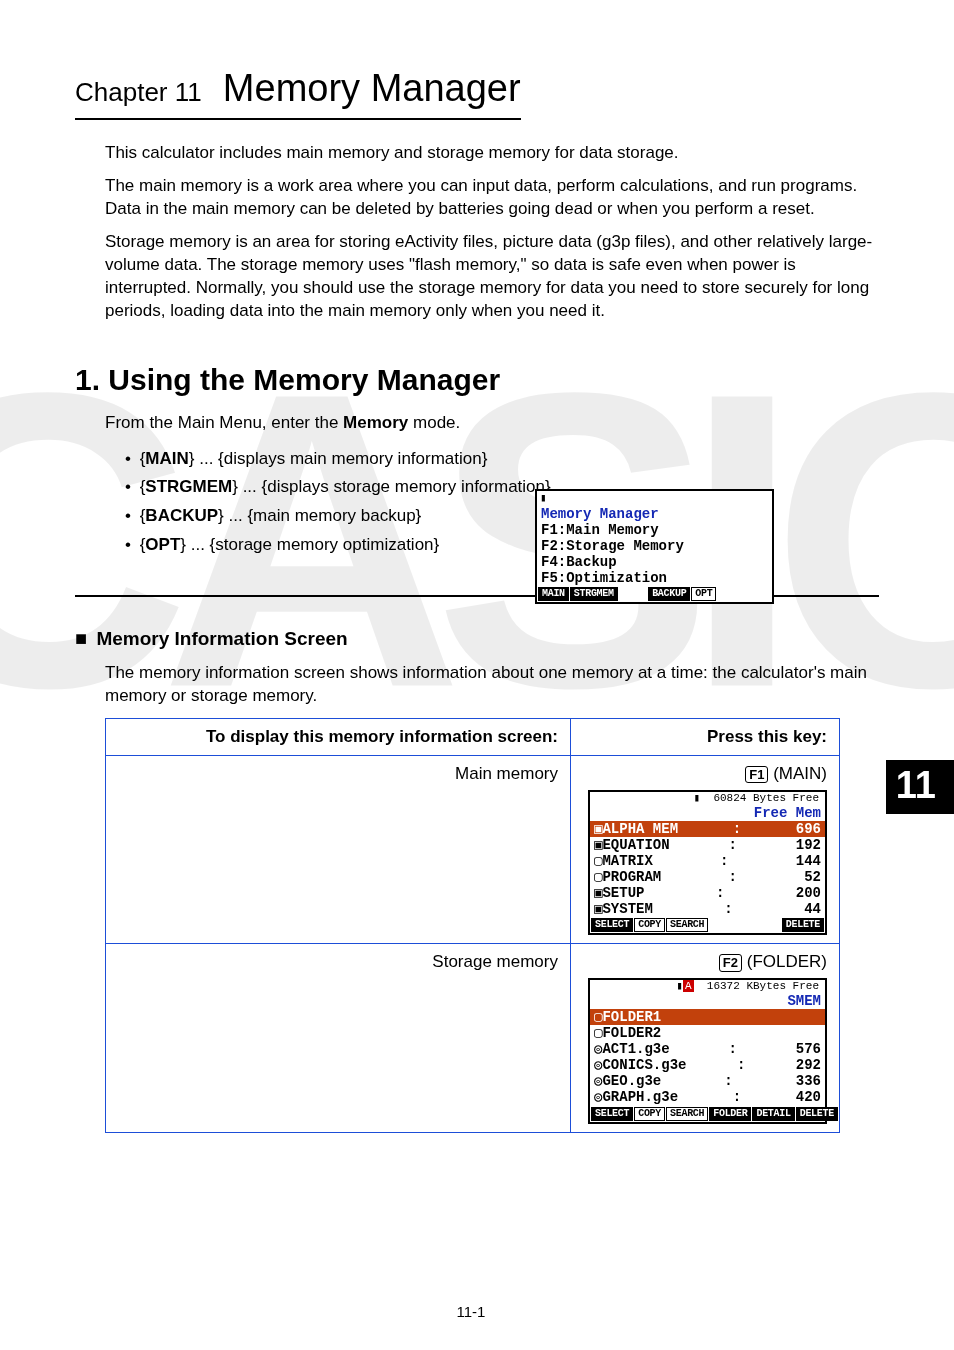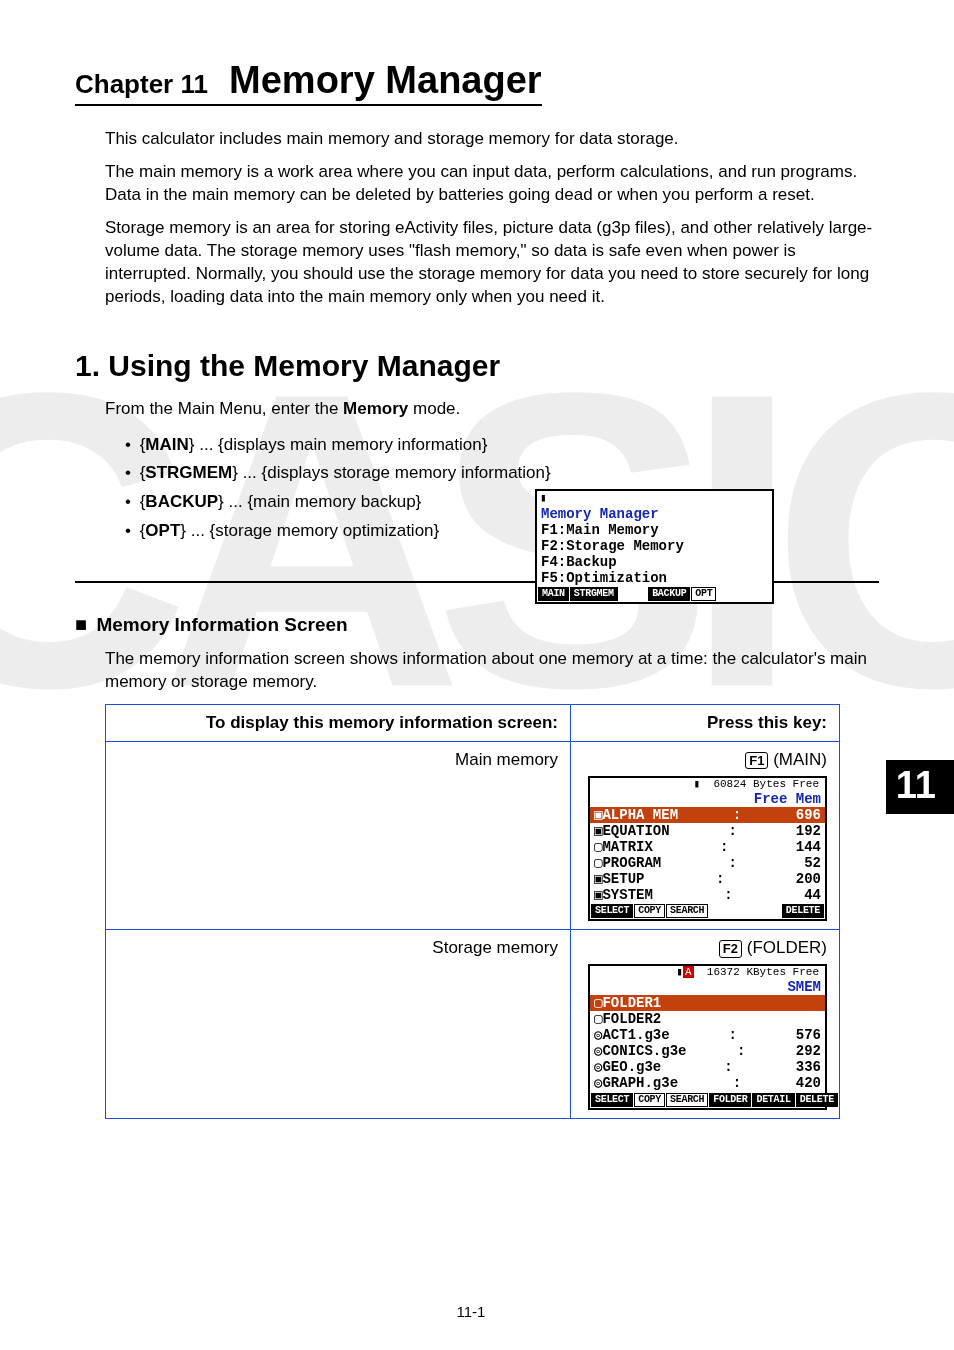--- a/index.html
+++ b/index.html
@@ -26,25 +26,25 @@
     font-weight: bold;
     color: rgba(0,0,0,0.07);
     letter-spacing: -30px;
     z-index: 0;
     pointer-events: none;
     font-family: Arial, sans-serif;
   }
   .content { position: relative; z-index: 1; }
   h1.chapter-title {
     font-size: 38px;
-    font-weight: bold;
-    margin: 4px 0 12px 0;
+    font-weight: normal;
+    margin: 12px 0 12px 0;
     border-bottom: 2.5px solid #000;
     display: inline-block;
-    padding-bottom: 2px;
+    padding-bottom: 8px;
   }
   h1.chapter-title .prefix { font-size: 26px; vertical-align: baseline; }
   .body-text {
     font-size: 17px;
     line-height: 1.35;
     margin: 10px 0 10px 30px;
   }
   h2.section-title {
     font-size: 30px;
     font-weight: bold;

